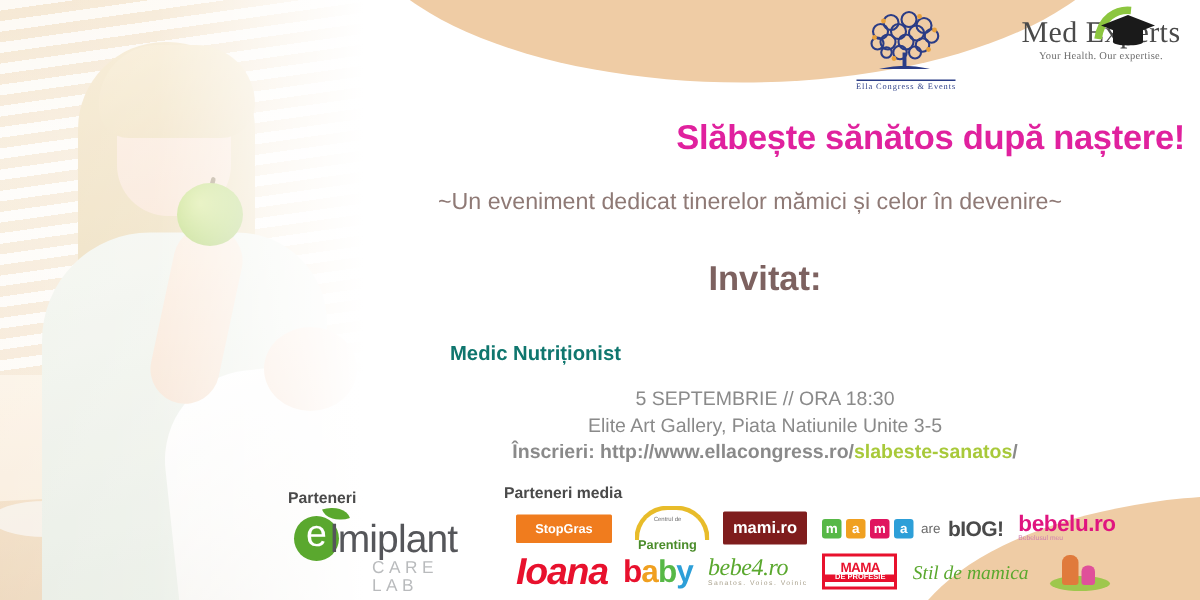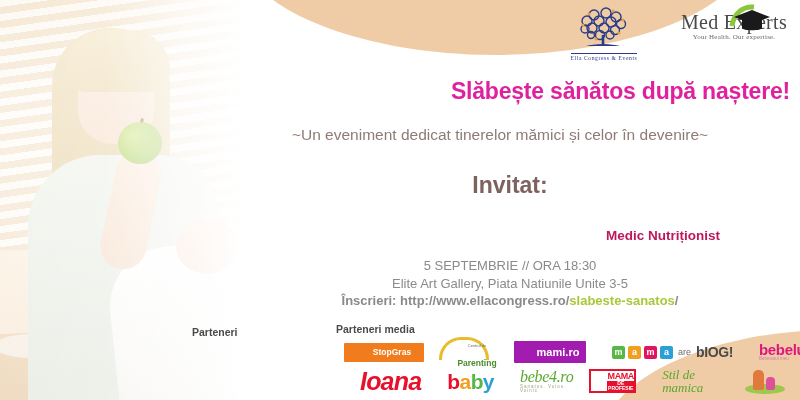--- a/index.html
+++ b/index.html
@@ -238,24 +238,24 @@
     width: 420px;
     text-align: center;
     font-size: 25px;
     font-weight: bold;
     color: #7d6260;
   }
   #invited-role {
     position: absolute;
     left: 300px; top: 228px;
     width: 420px;
-    text-align: right;
+    text-align: left;
     font-size: 13.5px;
     font-weight: bold;
-    color: #be185d;
+    color: #0f766e;
   }
   #event-date {
     position: absolute;
     left: 300px; top: 258px;
     width: 420px;
     text-align: center;
     font-size: 13px;
     color: #8a8a8a;
   }
   #event-venue {
@@ -342,21 +342,20 @@
     align-items: center;
   }
   #media-row-1 { left: 344px; top: 337px; gap: 10px; }
   #media-row-2 { left: 344px; top: 366px; gap: 10px; }
 
   .logo-chip {
     display: flex;
     align-items: center;
     justify-content: center;
     line-height: 1;
-    padding-left: 16px;
   }
   .lg-stopgras {
     width: 64px; height: 19px;
     background: #f07c1e;
     color: #ffffff;
     font-size: 8.5px;
     font-weight: bold;
     border-radius: 1px;
   }
   .lg-femeia {
@@ -386,21 +385,21 @@
     color: #4a8c2a;
   }
   .par-top {
     position: absolute;
     top: 7px;
     font-size: 4px;
     color: #6b6b6b;
   }
   .lg-mami {
     width: 56px; height: 22px;
-    background: #a21caf;
+    background: #7f1d1d;
     color: #ffffff;
     font-size: 11px;
     font-weight: bold;
     border-radius: 1px;
   }
   .lg-mamablog {
     gap: 3px;
   }
   .cube {
     width: 13px; height: 13px;
@@ -567,20 +566,26 @@
   <div id="subheadline">~Un eveniment dedicat tinerelor mămici și celor în devenire~</div>
 
   <div id="invited-label">Invitat:</div>
   <div id="invited-role">Medic Nutriționist</div>
 
   <div id="event-date">5 SEPTEMBRIE // ORA 18:30</div>
   <div id="event-venue">Elite Art Gallery, Piata Natiunile Unite 3-5</div>
   <div id="event-signup"><span>Înscrieri: http://www.ellacongress.ro/</span><span class="url-highlight">slabeste-sanatos</span><span>/</span></div>
 
   <div id="partners-label">Parteneri</div>
+  <div id="elmiplant">
+    <div class="elm-circle"></div>
+    <div class="elm-leaf"></div>
+    <div class="elm-word">lmiplant</div>
+    <div class="elm-sub">CARE LAB</div>
+  </div>
 
   <div id="media-label">Parteneri media</div>
 
   <div class="media-row" id="media-row-1">
     <div class="logo-chip lg-stopgras">StopGras</div>
     <div class="logo-chip lg-parenting">
       <span class="par-arc"></span>
       <span class="par-top">Centrul de</span>
       <span class="par-word">Parenting</span>
     </div>

